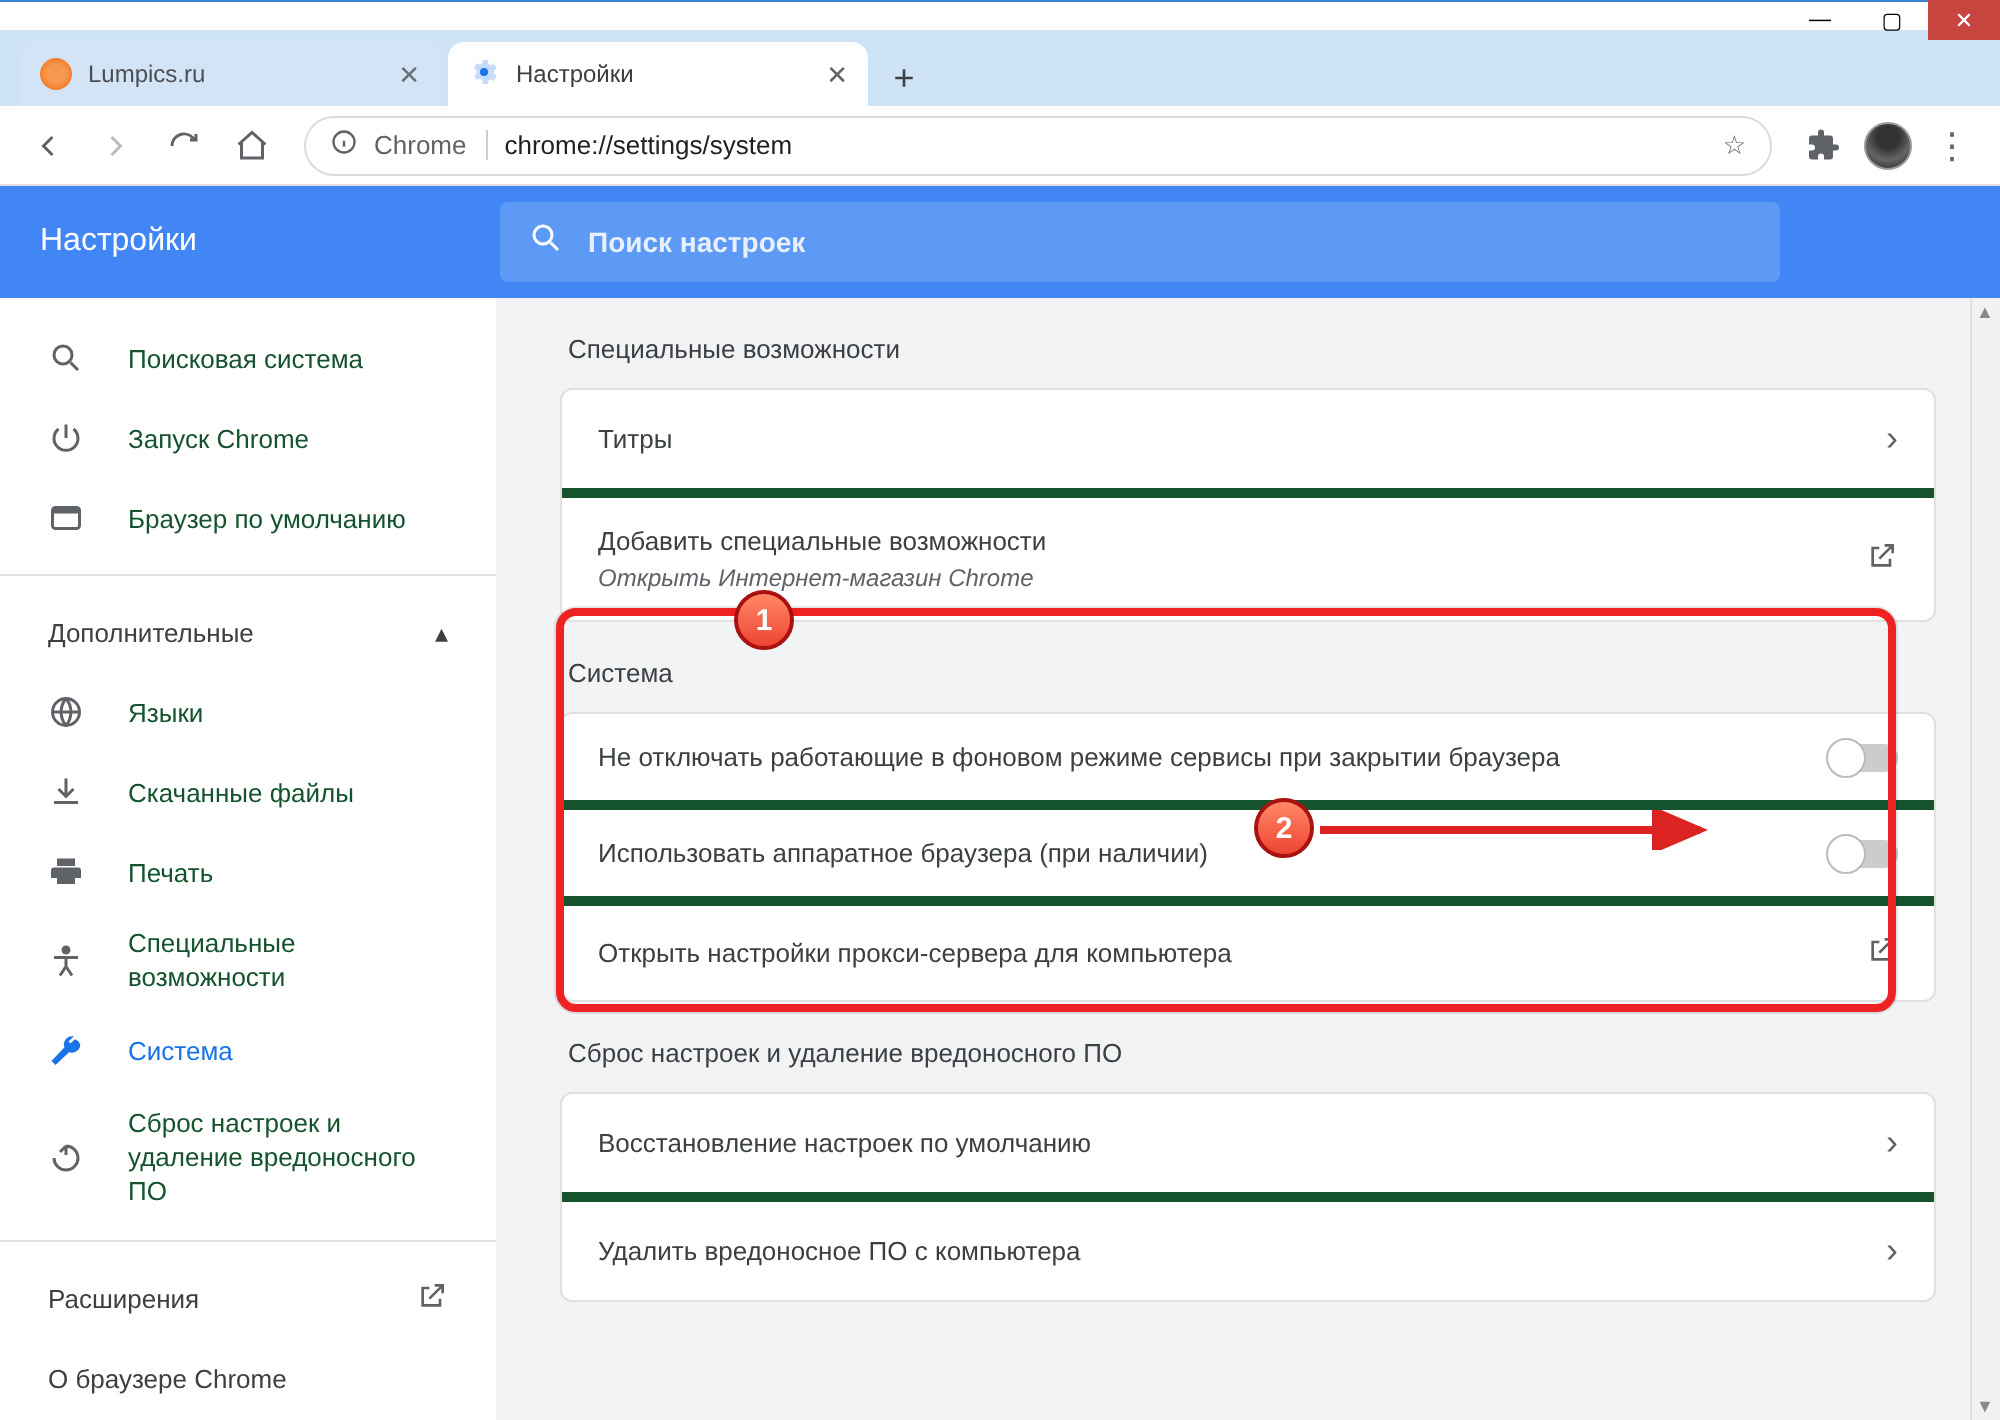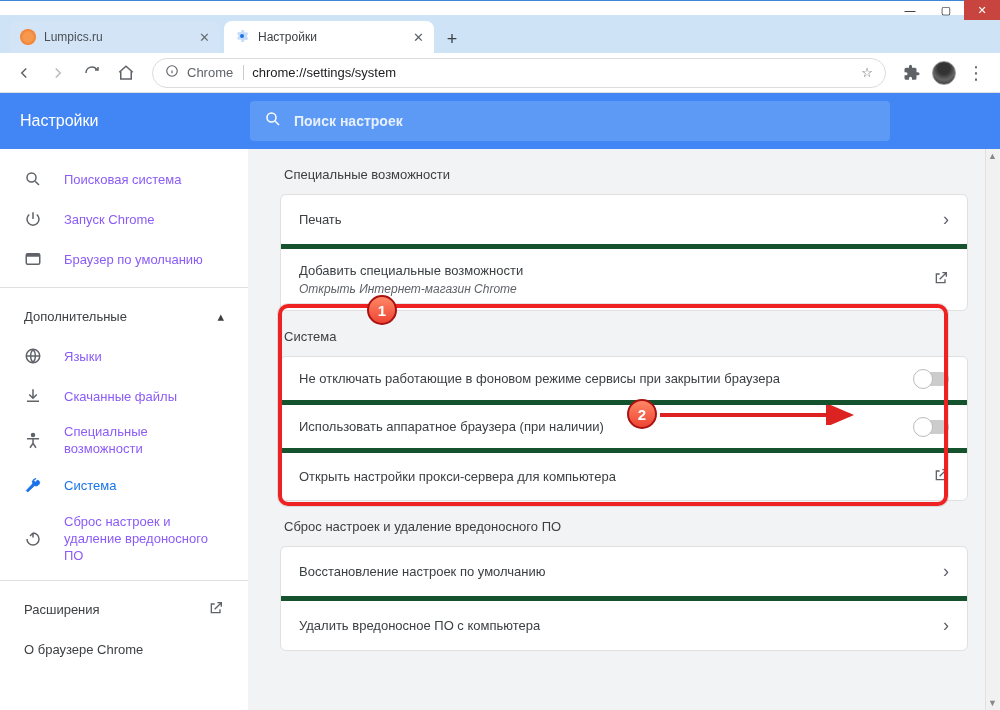--- a/index.html
+++ b/index.html
@@ -35,21 +35,21 @@
 
 .settings-hdr { height:56px; background:#4285f4; display:flex; align-items:center; padding:0 20px; gap:30px;}
 .settings-title { color:#fff; font-size:16px; font-weight:500; width:200px;}
 .search { flex:1; max-width:640px; height:40px; background:#5c9af6; border-radius:4px; display:flex; align-items:center; padding:0 14px; gap:12px; color:#fff;}
 .search input { background:transparent; border:none; outline:none; color:#fff; font-size:14px; flex:1;font-weight:bold;}
 .search input::placeholder { color:#e8f0fe; }
 
 
 .body { display:flex; height: calc(710px - 15px - 38px - 40px - 56px); background:#fff; position:relative;}
 .sidebar { width:248px; padding-top:10px; overflow:hidden;}
-.nav-item { display:flex; align-items:center; height:40px; padding:0 24px; gap:22px; font-size:13px; color:#8b5cf6; border-radius:0 20px 20px 0;}
+.nav-item { display:flex; align-items:center; height:40px; padding:0 24px; gap:22px; font-size:13px; color:#14532d; border-radius:0 20px 20px 0;}
 .nav-item.active { color:#1a73e8;}
 .nav-item.active .nav-ico svg { stroke:#1a73e8; fill:#1a73e8;}
 .nav-item.multi { height:auto; padding-top:8px; padding-bottom:8px; line-height:1.3;}
 .nav-ico { width:18px; height:18px; display:flex; align-items:center; justify-content:center; color:#5f6368;}
 .nav-ico svg { width:18px; height:18px; }
 .nav-section { display:flex; align-items:center; height:40px; padding:0 24px; font-size:13px; color:#3c4043; justify-content:space-between;}
 .nav-plain { display:flex; align-items:center; height:40px; padding:0 24px; font-size:13px; color:#3c4043; justify-content:space-between;}
 .hr { height:1px; background:#e0e0e0; margin:8px 0;}
 
 .content { flex:1; background:#f1f3f4; overflow-y:auto; padding:0 32px 24px 32px; position:relative;}
@@ -199,20 +199,28 @@
         <span>Языки</span>
       </div>
       <div class="nav-item">
         <span class="nav-ico">
             <svg viewBox="0 0 24 24" fill="none" stroke="#5f6368" stroke-width="2">
               <path d="M12 3v12m-5-5l5 5 5-5M4 19h16"></path>
             </svg>
           </span>
         <span>Скачанные файлы</span>
       </div>
+      <div class="nav-item">
+        <span class="nav-ico">
+            <svg viewBox="0 0 24 24" fill="#5f6368">
+              <path d="M6 3h12v5H6zM4 9h16a2 2 0 012 2v5h-4v4H6v-4H2v-5a2 2 0 012-2z"></path>
+            </svg>
+          </span>
+        <span>Печать</span>
+      </div>
       <div class="nav-item multi">
         <span class="nav-ico">
             <svg viewBox="0 0 24 24" fill="none" stroke="#5f6368" stroke-width="2">
               <circle cx="12" cy="4" r="2" fill="#5f6368"></circle>
               <path d="M4 9h16M12 9v6m-4 6l4-6 4 6"></path>
             </svg>
           </span>
         <span>Специальные возможности</span>
       </div>
       <div class="nav-item active">
@@ -240,21 +248,21 @@
       </div>
       <div class="nav-plain">
         <span>О браузере Chrome</span>
       </div>
     </div>
 
     <div class="content">
       <div class="group-title">Специальные возможности</div>
       <div class="card">
         <div class="row">
-          <span>Печать</span>
+          <span>Титры</span>
           <span class="chev">›</span>
         </div>
         <div class="row">
           <div>
             <div>Добавить специальные возможности</div>
             <div class="row-sub">Открыть Интернет-магазин Chrome</div>
           </div>
           <span class="ext-ico"><svg viewBox="0 0 24 24" fill="none" stroke="#5f6368" stroke-width="2">
                 <path d="M14 4h6v6M20 4L10 14M18 14v5H5V6h5"></path>
               </svg></span>

